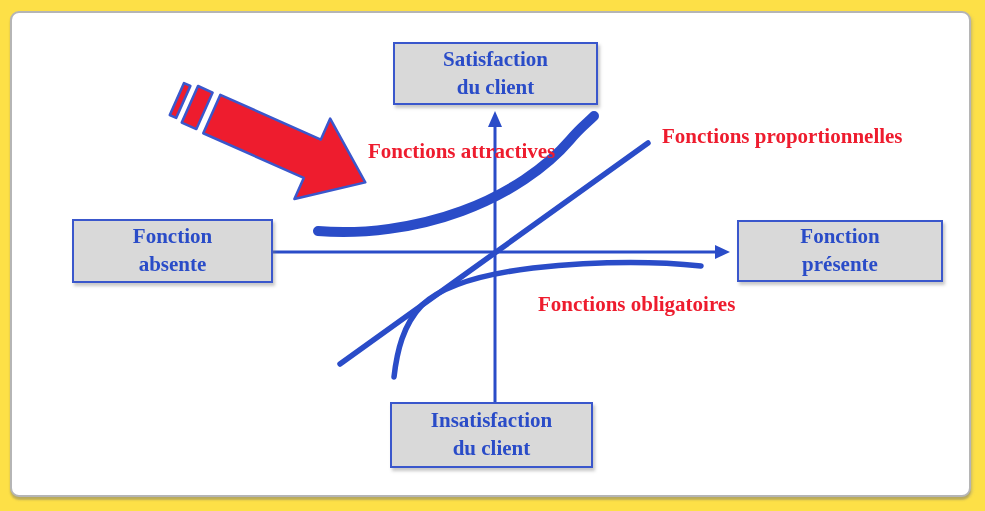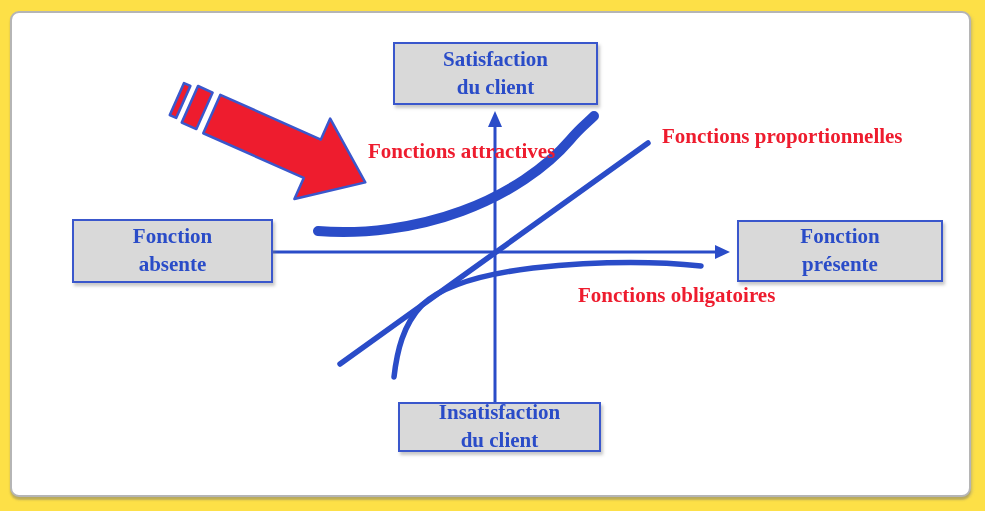--- a/index.html
+++ b/index.html
@@ -44,31 +44,31 @@
     display: flex;
     align-items: center;
     justify-content: center;
     white-space: pre-line;
     box-shadow: 2px 3px 3px rgba(130,130,130,0.45);
     box-sizing: border-box;
   }
   .node-satisfaction   { left: 393px; top: 42px;  width: 205px; height: 63px; }
   .node-absente        { left: 72px;  top: 219px; width: 201px; height: 64px; }
   .node-presente       { left: 737px; top: 220px; width: 206px; height: 62px; }
-  .node-insatisfaction { left: 398px; top: 402px; width: 203px; height: 50px; }
+  .node-insatisfaction { left: 390px; top: 402px; width: 203px; height: 66px; }
   .curve-label {
     position: absolute;
     color: #ee1c2e;
     font-weight: bold;
     font-size: 21px;
     white-space: nowrap;
   }
   .lbl-attractives      { left: 368px; top: 139px; }
   .lbl-proportionnelles { left: 662px; top: 124px; }
-  .lbl-obligatoires     { left: 538px; top: 283px; margin-left: 40px; }
+  .lbl-obligatoires     { left: 538px; top: 292px; }
 </style>
 </head>
 <body>
 
 <div class="stage">
 
   <div class="frame"></div>
 
   <svg class="diagram" width="985" height="511" viewBox="0 0 985 511">
 

